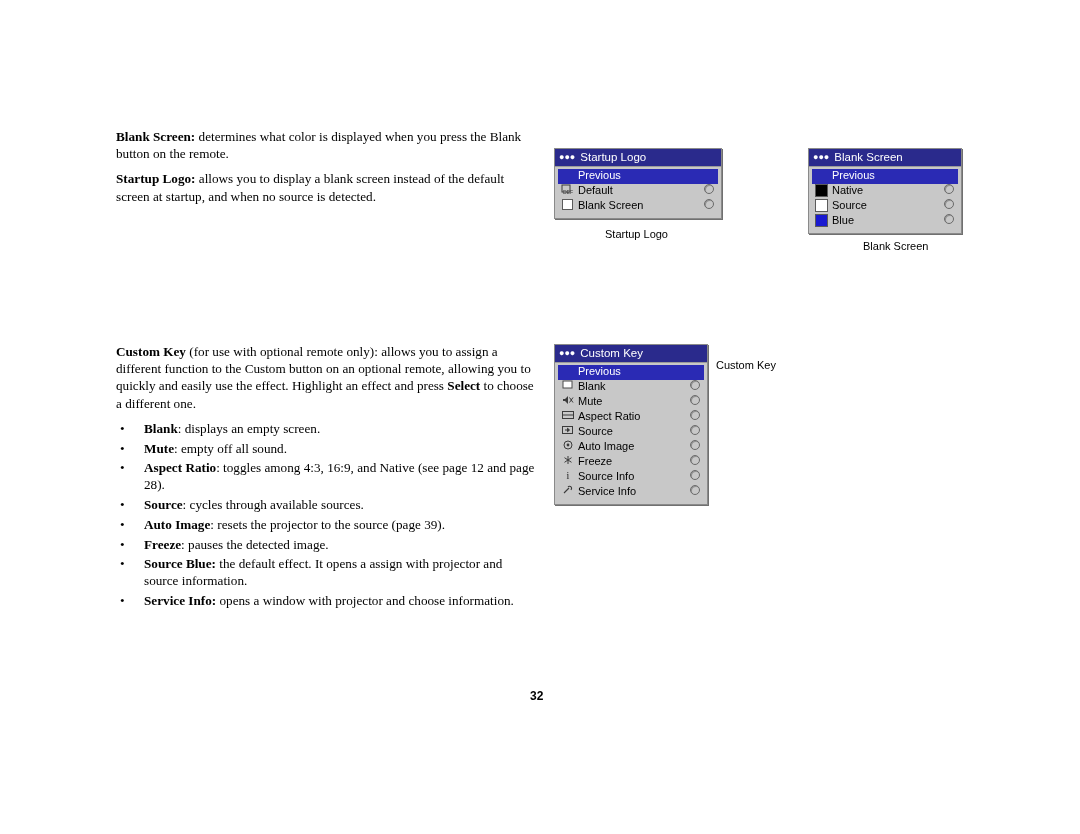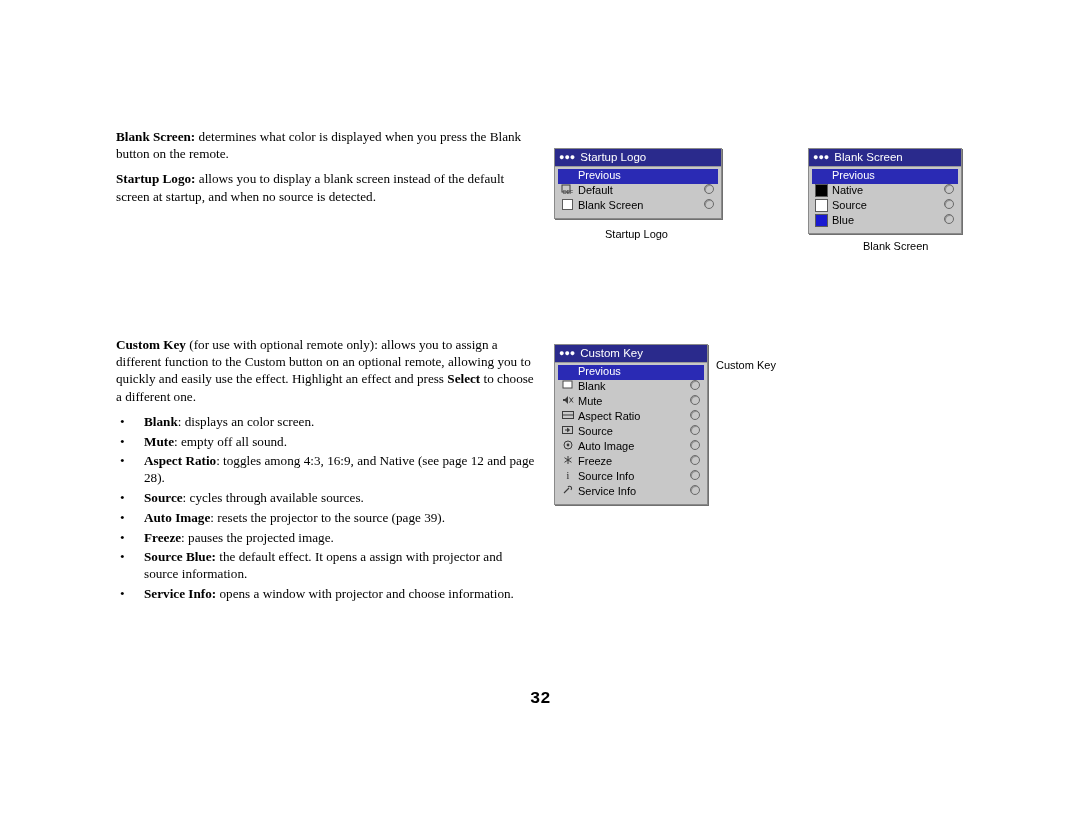--- a/index.html
+++ b/index.html
@@ -28,21 +28,21 @@
   .para {
     margin-bottom: 8px;
   }
   .para b, .bold {
     font-weight: bold;
   }
 
   .section2 {
     position: absolute;
     left: 116px;
-    top: 336px;
+    top: 343px;
     width: 420px;
     font-size: 13.2px;
     line-height: 17.2px;
   }
 
   ul.bullets {
     list-style: none;
     margin: 6px 0 0 0;
     padding: 0;
   }
@@ -164,22 +164,22 @@
   #osd-custom-key   { left: 554px; top: 344px; width: 152px; }
 
   #cap-startup-logo { left: 605px; top: 228px; }
   #cap-blank-screen { left: 863px; top: 240px; }
   #cap-custom-key   { left: 716px; top: 359px; }
 
   .page-number {
     position: absolute;
     left: 530px;
     top: 689px;
-    font-family: Liberation Mono, monospace;
-    font-size: 17px;
+    font-family: Liberation Sans, sans-serif;
+    font-size: 12px;
     font-weight: bold;
   }
 </style>
 </head>
 <body>
 
 <div class="text-col">
   <div class="para">
     <b>Blank Screen:</b><span> determines what color is displayed when you press the Blank button on the remote.</span>
   </div>
@@ -187,26 +187,26 @@
     <b>Startup Logo:</b><span> allows you to display a blank screen instead of the default screen at startup, and when no source is detected.</span>
   </div>
 </div>
 
 <div class="section2">
   <div class="para">
     <b>Custom Key</b><span> (for use with optional remote only): allows you to assign a different function to the Custom button on an optional remote, allowing you to quickly and easily use the effect. Highlight an effect and press </span><b>Select</b><span> to choose a different one.</span>
   </div>
 
   <ul class="bullets">
-    <li><span class="dot">•</span><b>Blank</b><span>: displays an color screen.</span></li>
+    <li><span class="dot">•</span><b>Blank</b><span>: displays an empty screen.</span></li>
     <li><span class="dot">•</span><b>Mute</b><span>: empty off all sound.</span></li>
     <li><span class="dot">•</span><b>Aspect Ratio</b><span>: toggles among 4:3, 16:9, and Native (see page 12 and page 28).</span></li>
     <li><span class="dot">•</span><b>Source</b><span>: cycles through available sources.</span></li>
     <li><span class="dot">•</span><b>Auto Image</b><span>: resets the projector to the source (page 39).</span></li>
-    <li><span class="dot">•</span><b>Freeze</b><span>: pauses the projected image.</span></li>
+    <li><span class="dot">•</span><b>Freeze</b><span>: pauses the detected image.</span></li>
     <li><span class="dot">•</span><b>Source Blue:</b><span> the default effect. It opens a assign with projector and source information.</span></li>
     <li><span class="dot">•</span><b>Service Info:</b><span> opens a window with projector and choose information.</span></li>
   </ul>
 </div>
 
 <div class="osd" id="osd-startup-logo">
   <div class="osd-title">
     <span class="title-dots">●●●</span>
     <span>Startup Logo</span>
   </div>

